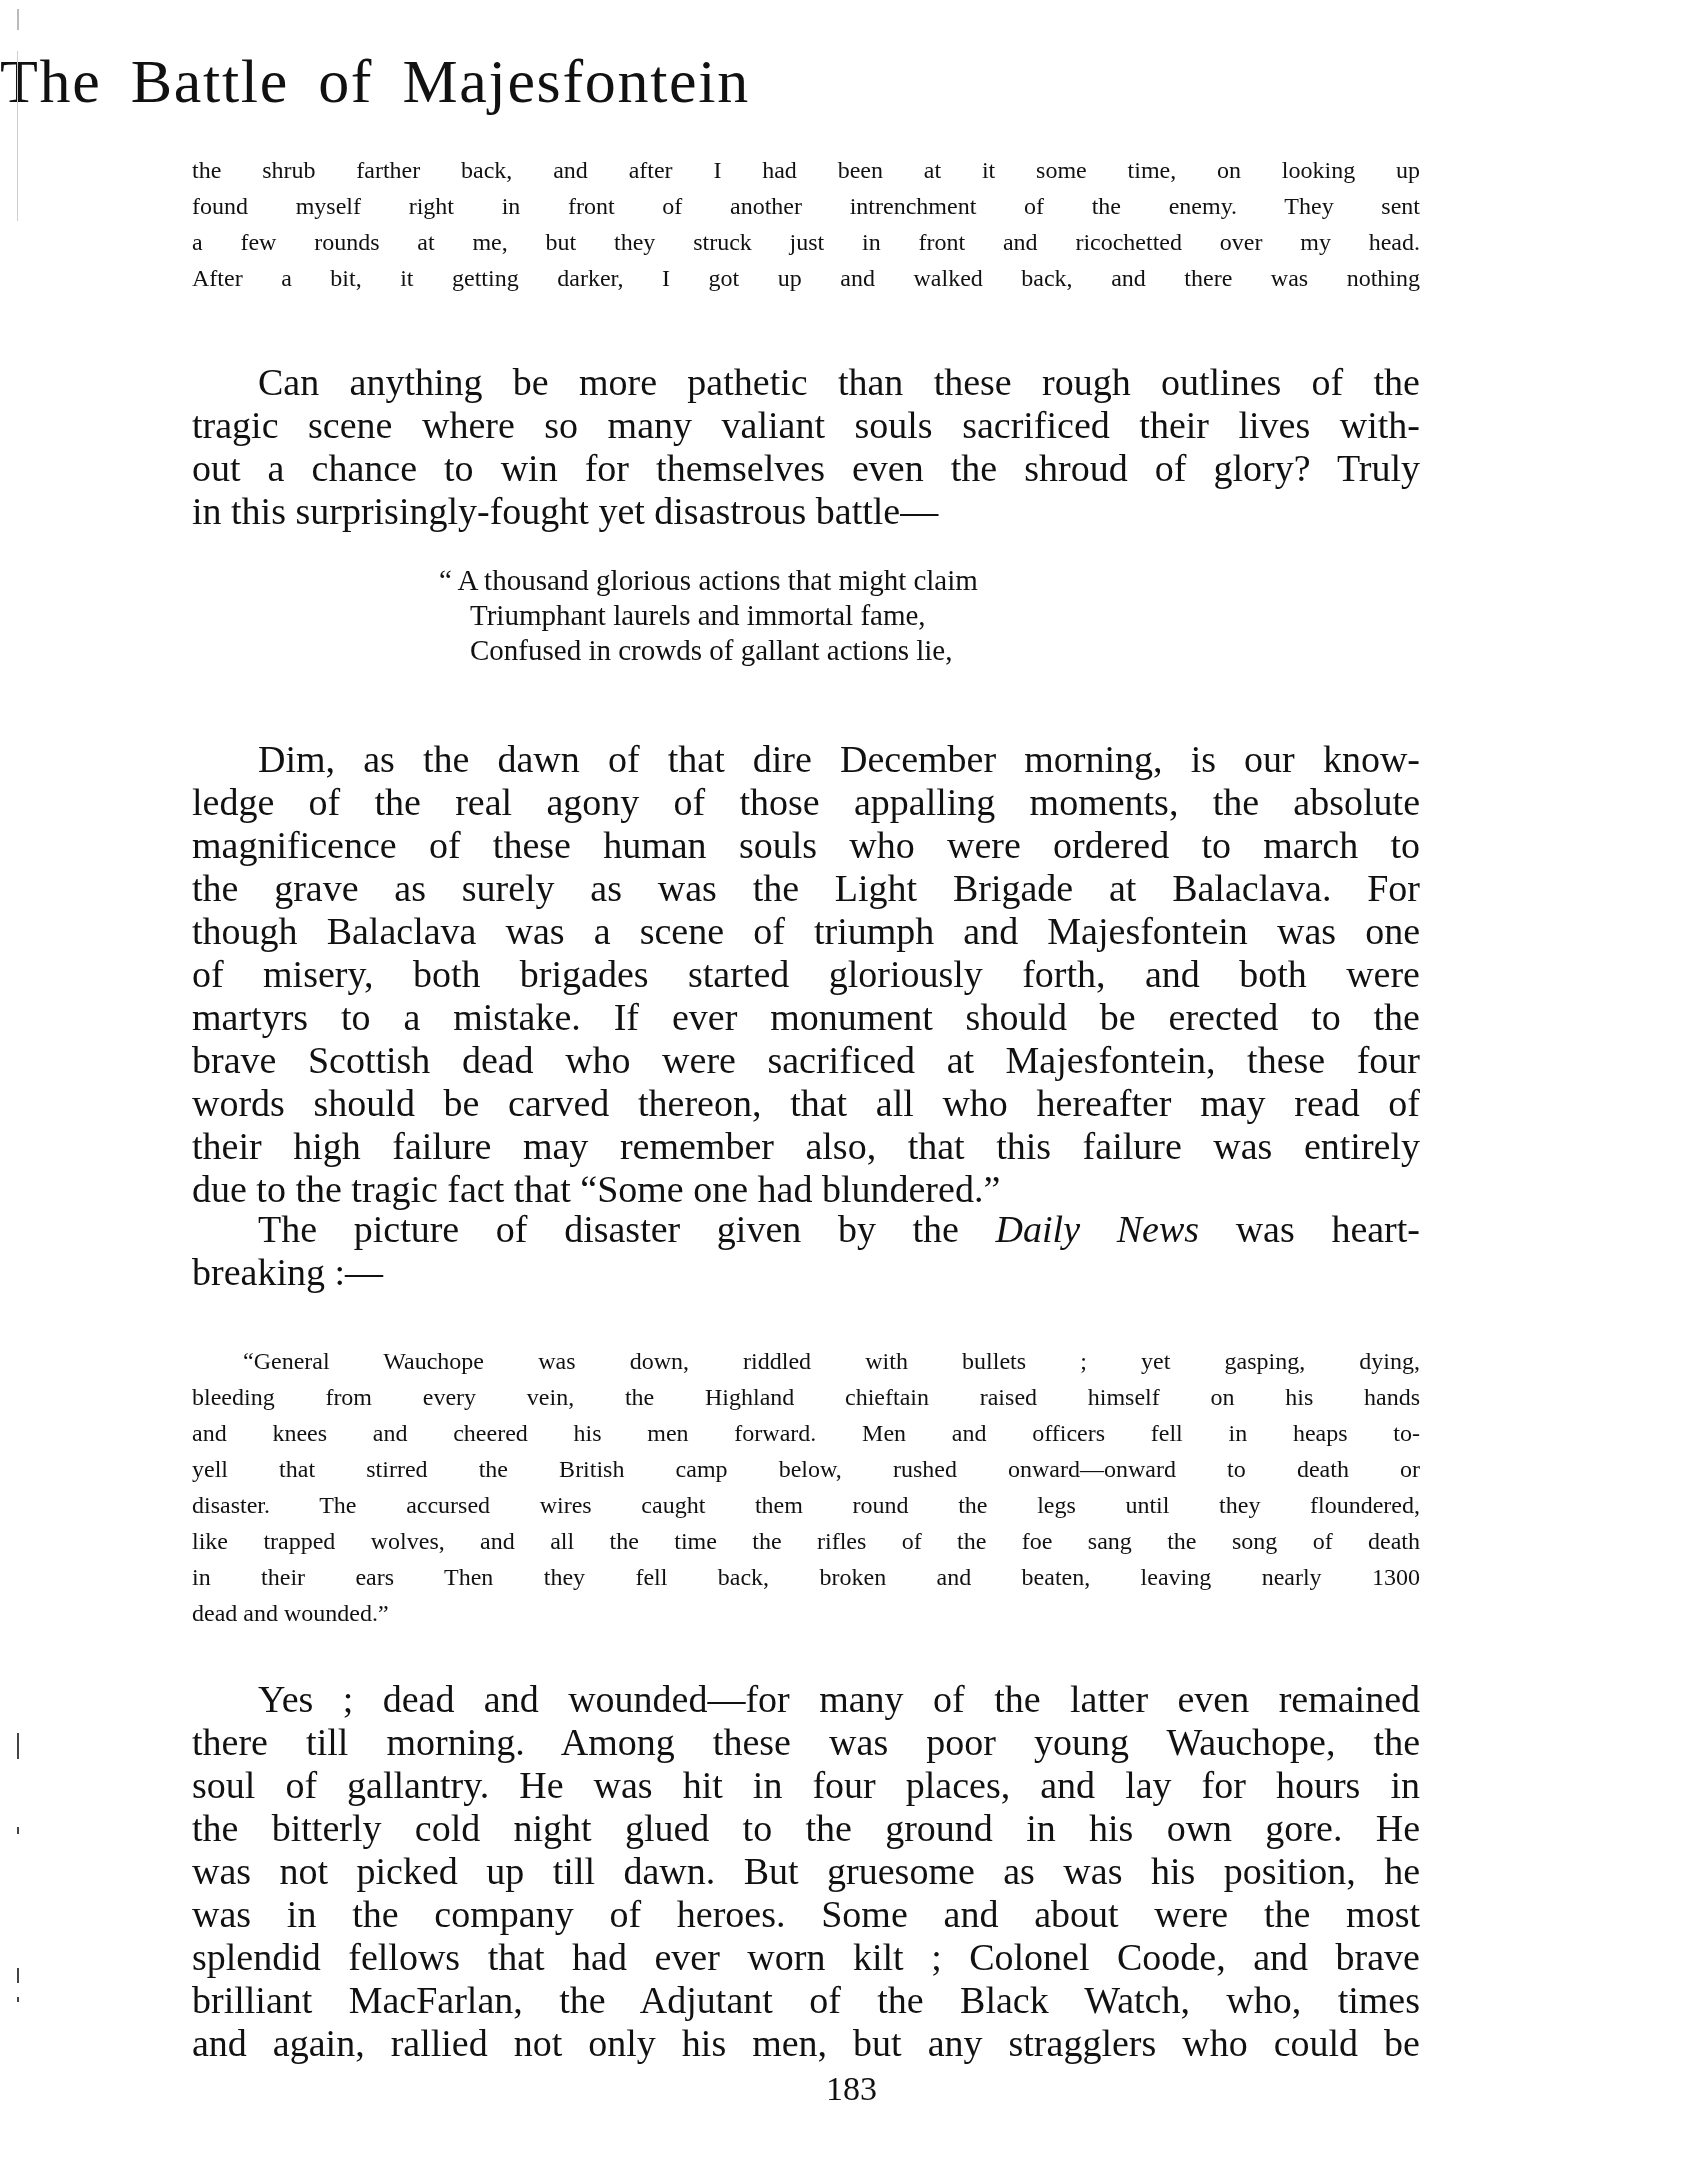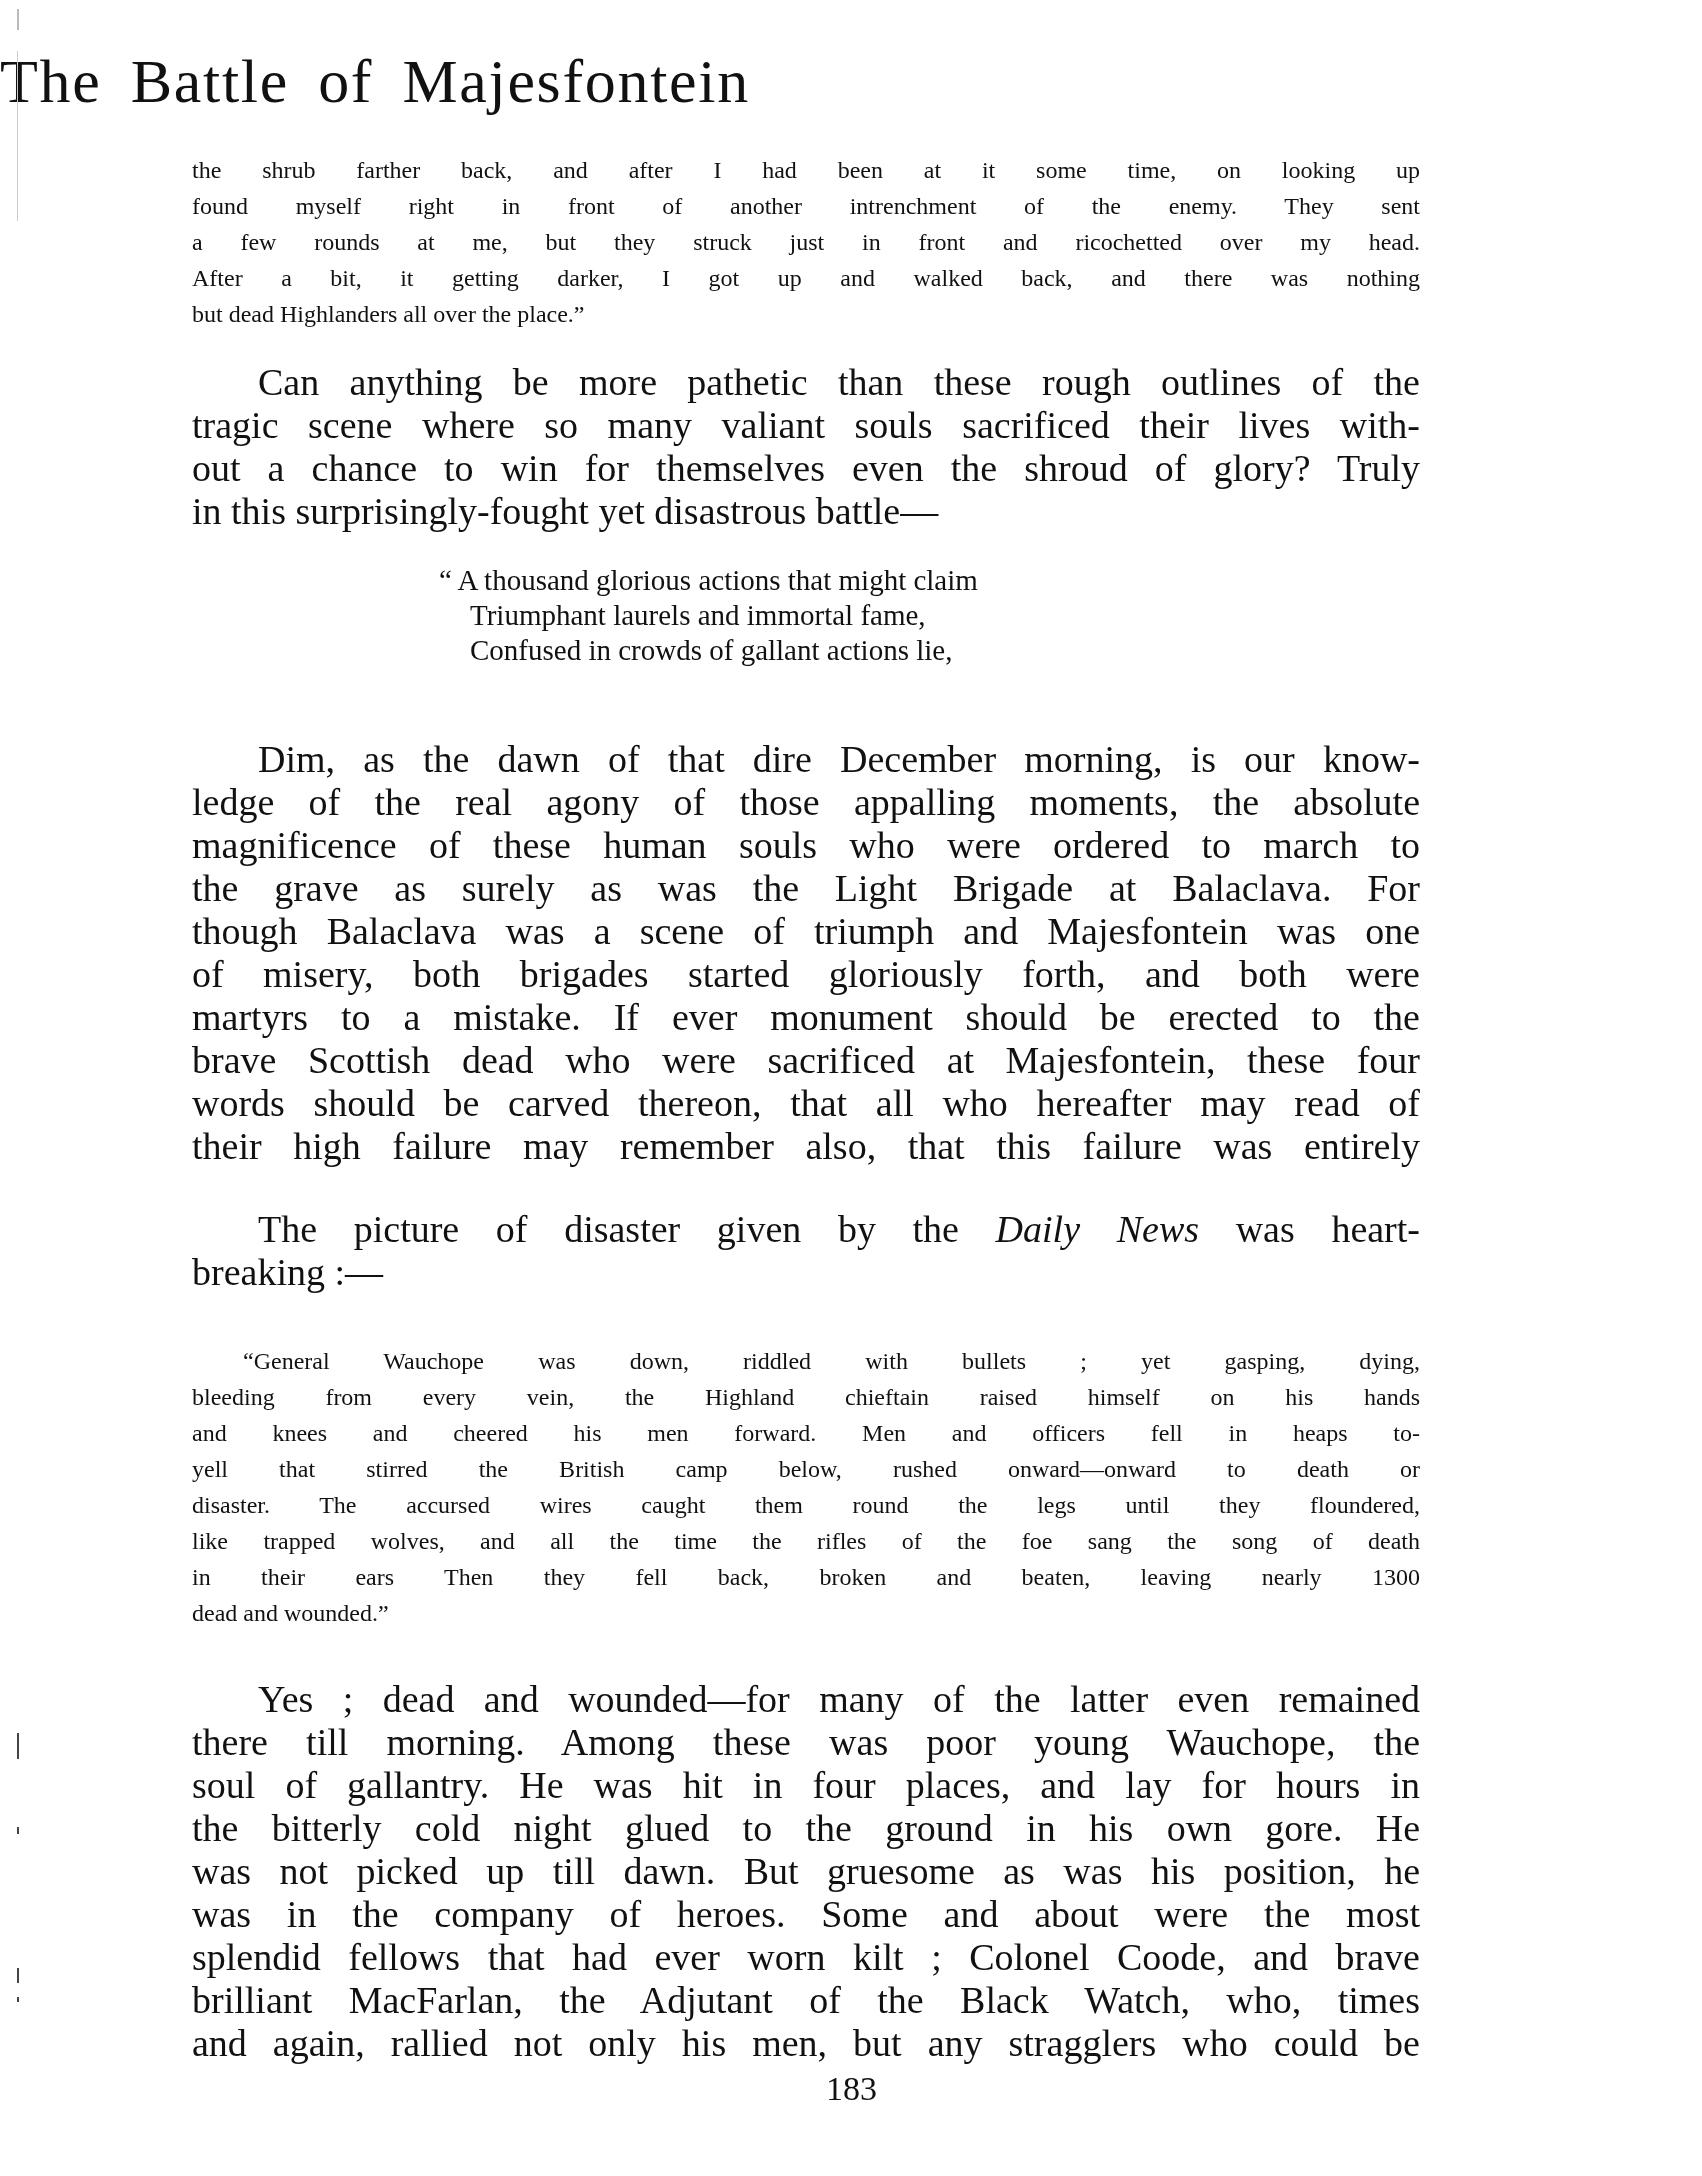--- a/index.html
+++ b/index.html
@@ -47,21 +47,20 @@
   <div class="mark" style="top:1827px;height:6.8px;"></div>
   <div class="mark" style="top:1968px;height:15.3px;"></div>
   <div class="mark" style="top:1997px;height:5.1px;"></div>
 </div>
 
 <div class="block small" style="top:152px;">
   <span class="line">the shrub farther back, and after I had been at it some time, on looking up</span>
   <span class="line">found myself right in front of another intrenchment of the enemy.  They sent</span>
   <span class="line">a few rounds at me, but they struck just in front and ricochetted over my head.</span>
   <span class="line">After a bit, it getting darker, I got up and walked back, and there was nothing</span>
-  <span class="line last">but dead Highlanders all over the place.”</span>
 </div>
 
 <div class="block large" style="top:361px;">
   <span class="line indent">Can anything be more pathetic than these rough outlines of the</span>
   <span class="line">tragic scene where so many valiant souls sacrificed their lives with-</span>
   <span class="line">out a chance to win for themselves even the shroud of glory?  Truly</span>
   <span class="line last">in this surprisingly-fought yet disastrous battle—</span>
 </div>
 
 <div class="poem">
@@ -74,20 +73,21 @@
   <span class="line indent">Dim, as the dawn of that dire December morning, is our know-</span>
   <span class="line">ledge of the real agony of those appalling moments, the absolute</span>
   <span class="line">magnificence of these human souls who were ordered to march to</span>
   <span class="line">the grave as surely as was the Light Brigade at Balaclava.  For</span>
   <span class="line">though Balaclava was a scene of triumph and Majesfontein was one</span>
   <span class="line">of misery, both brigades started gloriously forth, and both were</span>
   <span class="line">martyrs to a mistake.  If ever monument should be erected to the</span>
   <span class="line">brave Scottish dead who were sacrificed at Majesfontein, these four</span>
   <span class="line">words should be carved thereon, that all who hereafter may read of</span>
   <span class="line">their high failure may remember also, that this failure was entirely</span>
+  <span class="line last">due to the tragic fact that “Some one had blundered.”</span>
 </div>
 
 <div class="block large" style="top:1208px;">
   <span class="line indent"><span>The picture of disaster given by the </span><i>Daily News</i><span> was heart-</span></span>
   <span class="line last">breaking :—</span>
 </div>
 
 <div class="block small" style="top:1315px;margin-top:28px;">
   <span class="line" style="padding-left:51px;">“General Wauchope was down, riddled with bullets ; yet gasping, dying,</span>
   <span class="line">bleeding from every vein, the Highland chieftain raised himself on his hands</span>

